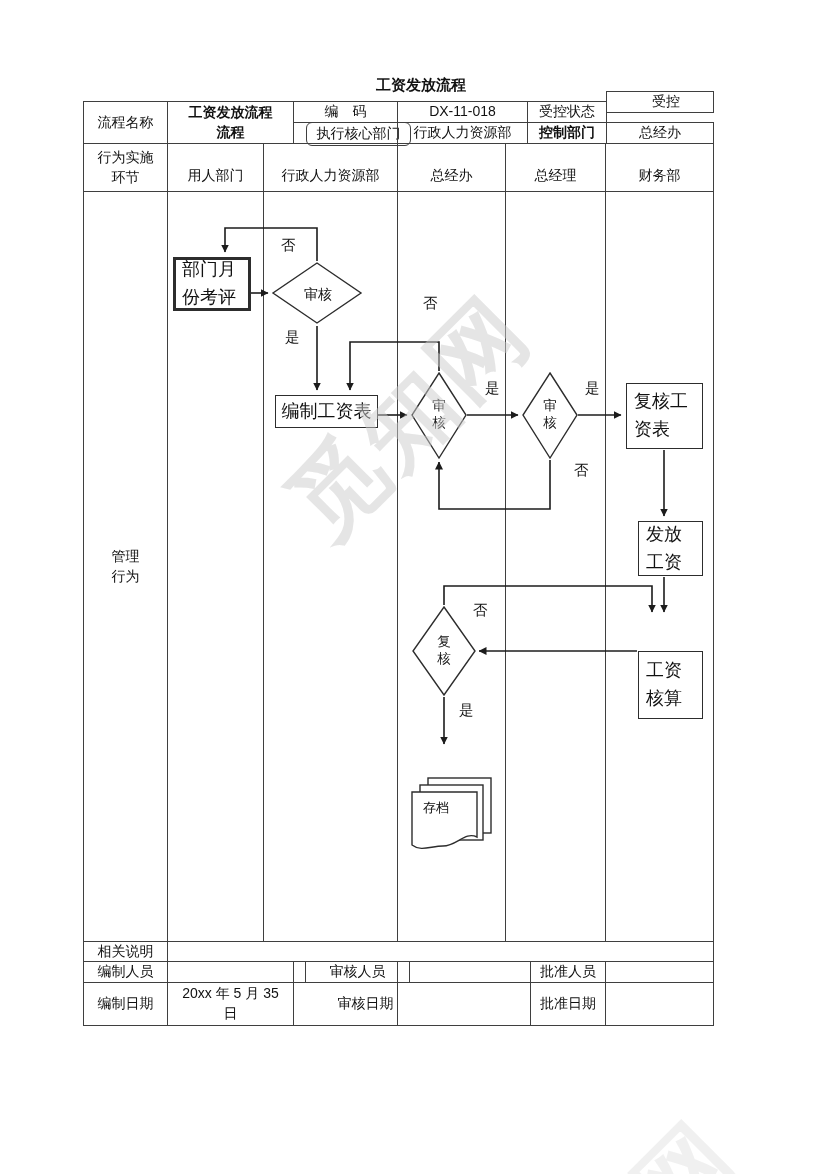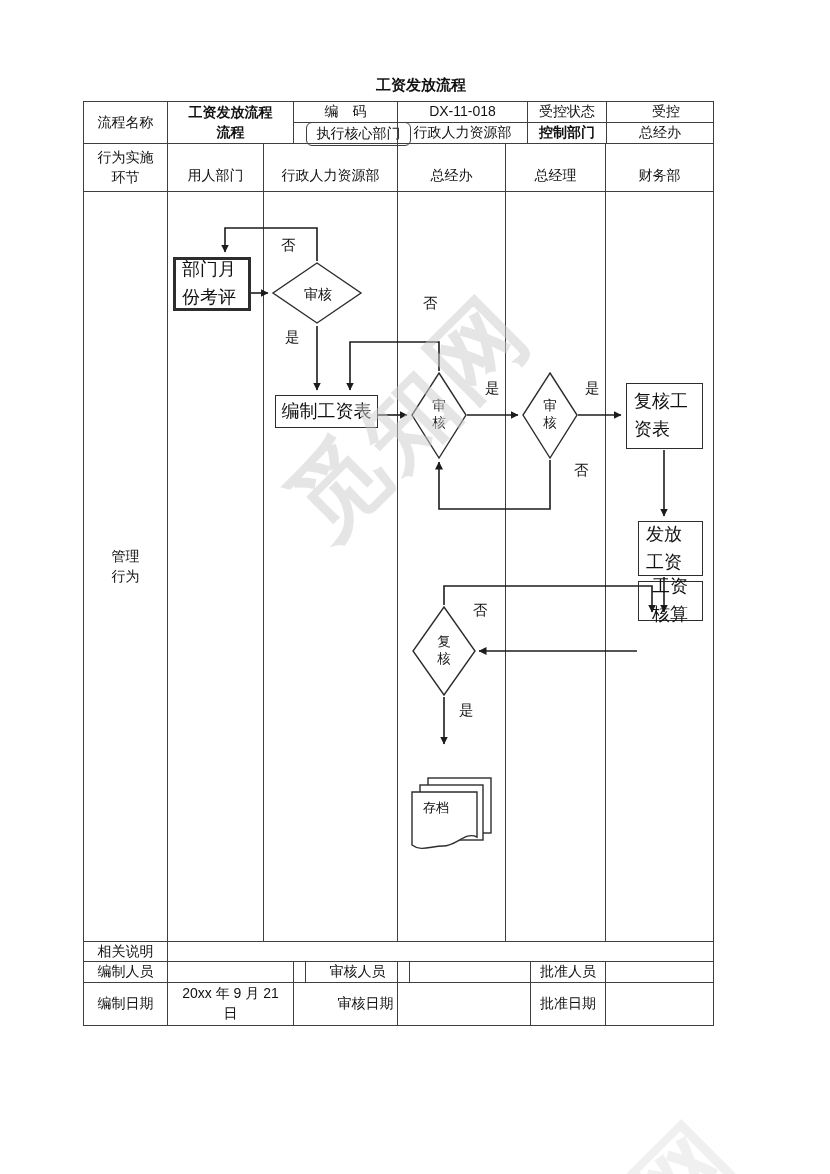--- a/index.html
+++ b/index.html
@@ -11,21 +11,21 @@
   .cell span{display:inline-block;word-break:break-all;}
   .bold{font-weight:700;}
   .bottomalign{align-items:flex-end;padding-bottom:5px;}
   
   .cA  {left:83px;top:101px;width:85px;height:43px;}
   .cB  {left:167px;top:101px;width:127px;height:43px;}
   .cB span{width:90px;}
   .cC1 {left:293px;top:101px;width:105px;height:22px;}
   .cD1 {left:397px;top:101px;width:131px;height:22px;}
   .cE1 {left:527px;top:101px;width:80px;height:22px;}
-  .cF1 {left:606px;top:101px;width:108px;height:22px;padding-left:12px;}
+  .cF1 {left:606px;top:91px;width:108px;height:22px;padding-left:12px;}
   .cC2 {left:306px;top:122px;width:105px;height:24px;border-radius:6px;}
   .cD2 {left:397px;top:122px;width:131px;height:22px;}
   .cE2 {left:527px;top:122px;width:80px;height:22px;font-weight:bold;}
   .cF2 {left:606px;top:122px;width:108px;height:22px;}
   .cA3 {left:83px;top:143px;width:85px;height:49px;}
   .cA3 span{width:62px;}
   .lh1{left:167px;top:143px;width:97px;height:49px;}
   .lh2{left:263px;top:143px;width:135px;height:49px;}
   .lh3{left:397px;top:143px;width:109px;height:49px;}
   .lh4{left:505px;top:143px;width:101px;height:49px;}
@@ -61,21 +61,21 @@
   .fbox{position:absolute;box-sizing:border-box;border:1.3px solid #2d2d2d;background:transparent;
         font-size:18px;line-height:1.55;display:flex;align-items:center;z-index:3;}
   .fbox span{display:inline-block;word-break:break-all;}
   #bx-dept{left:173px;top:257px;width:78px;height:54px;border-width:3px;padding-left:6px;}
   #bx-dept span{width:58px;}
   #bx-make{left:275px;top:395px;width:103px;height:33px;justify-content:center;}
   #bx-recheckpay{left:626px;top:383px;width:77px;height:66px;padding-left:7px;}
   #bx-recheckpay span{width:58px;}
   #bx-pay{left:638px;top:521px;width:65px;height:55px;padding-left:7px;}
   #bx-pay span{width:44px;}
-  #bx-acct{left:638px;top:581px;width:65px;height:40px;padding-left:7px;justify-content:center;}
+  #bx-acct{left:638px;top:651px;width:65px;height:68px;padding-left:7px;}
   #bx-acct span{width:44px;}
   
   .dlabel{position:absolute;z-index:3;font-size:13.5px;line-height:1.25;text-align:center;}
   .dlabel span{display:inline-block;word-break:break-all;}
   #dl-hr{left:302px;top:286px;width:32px;font-size:14px;}
   #dl-gmo{left:431px;top:398px;width:16px;}
   #dl-gm {left:542px;top:398px;width:16px;}
   #dl-rechk{left:436px;top:634px;width:16px;}
   .yn{position:absolute;z-index:3;font-size:14.5px;}
   #yn-no1{left:281px;top:236px;}
@@ -175,21 +175,21 @@
     </div>
   <div class="cell r5d"></div>
   <div class="cell r5e">
       <span>批准人员</span>
     </div>
   <div class="cell r5f"></div>
   <div class="cell r6a">
       <span>编制日期</span>
     </div>
   <div class="cell r6b">
-      <span>20xx 年 9 月 21 日</span>
+      <span>20xx 年 5 月 35 日</span>
     </div>
   <div class="cell r6c">
       <span>审核日期</span>
     </div>
   <div class="cell r6d"></div>
   <div class="cell r6e">
       <span>批准日期</span>
     </div>
   <div class="cell r6f"></div>
 

